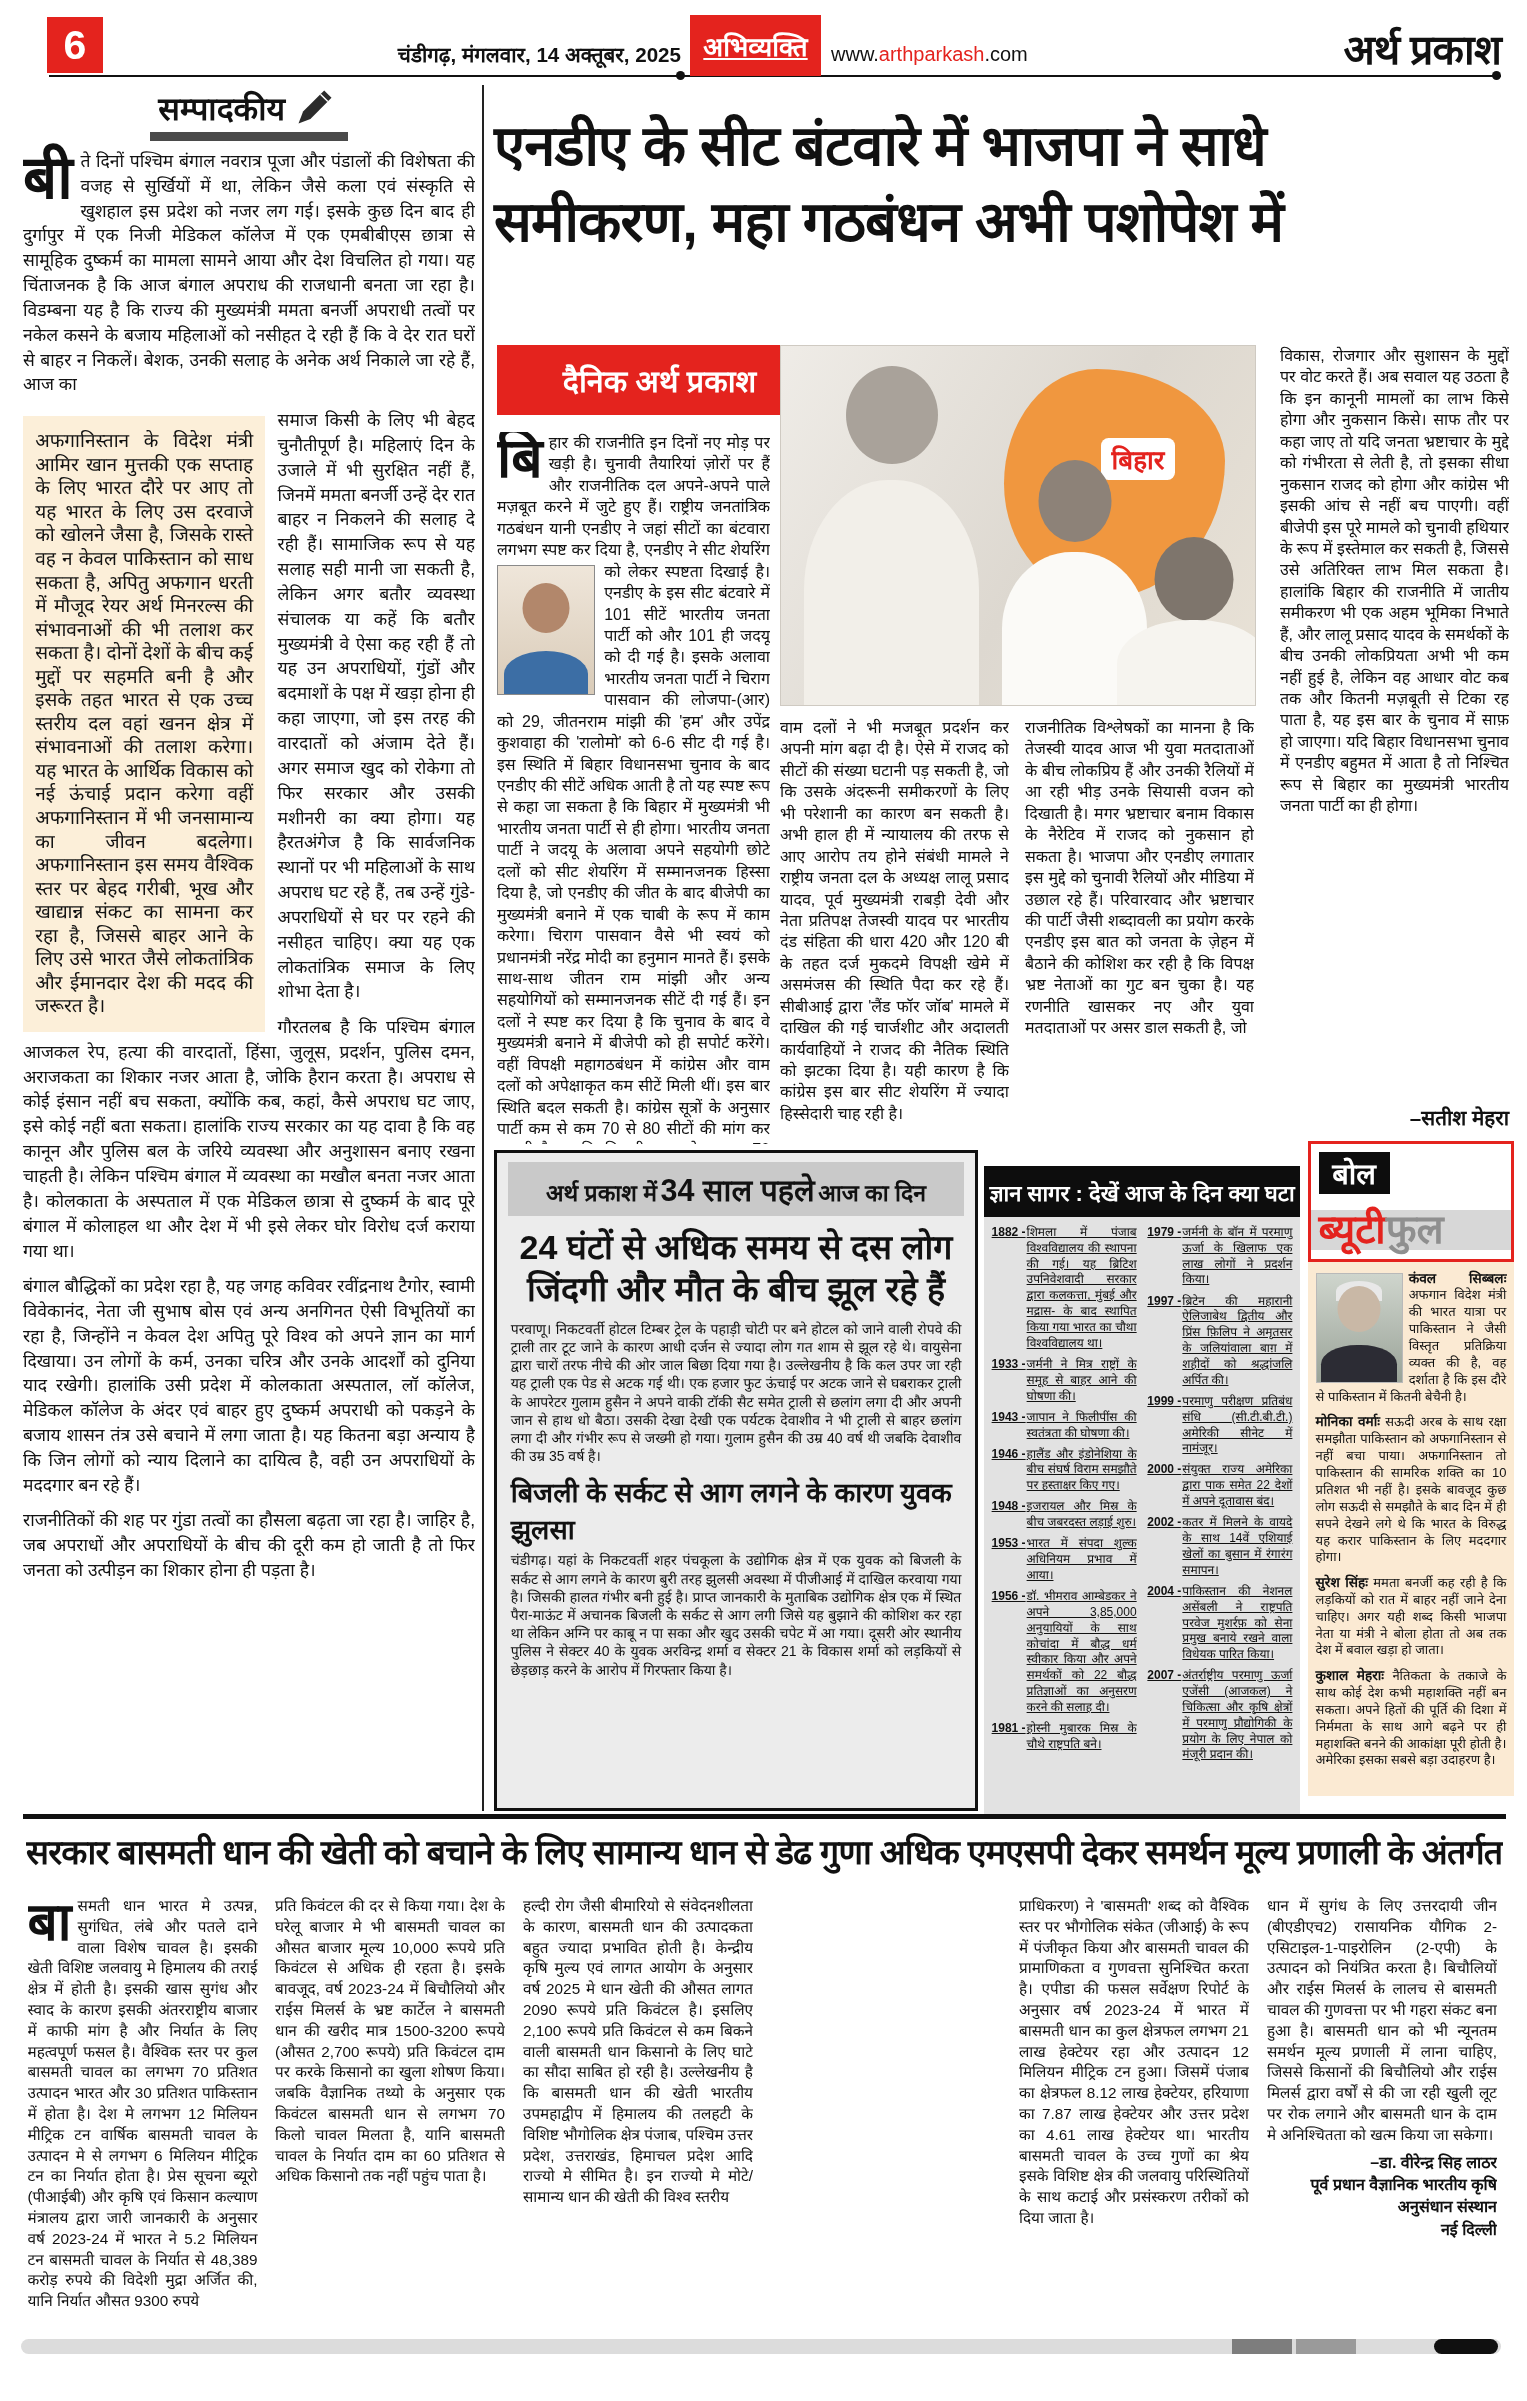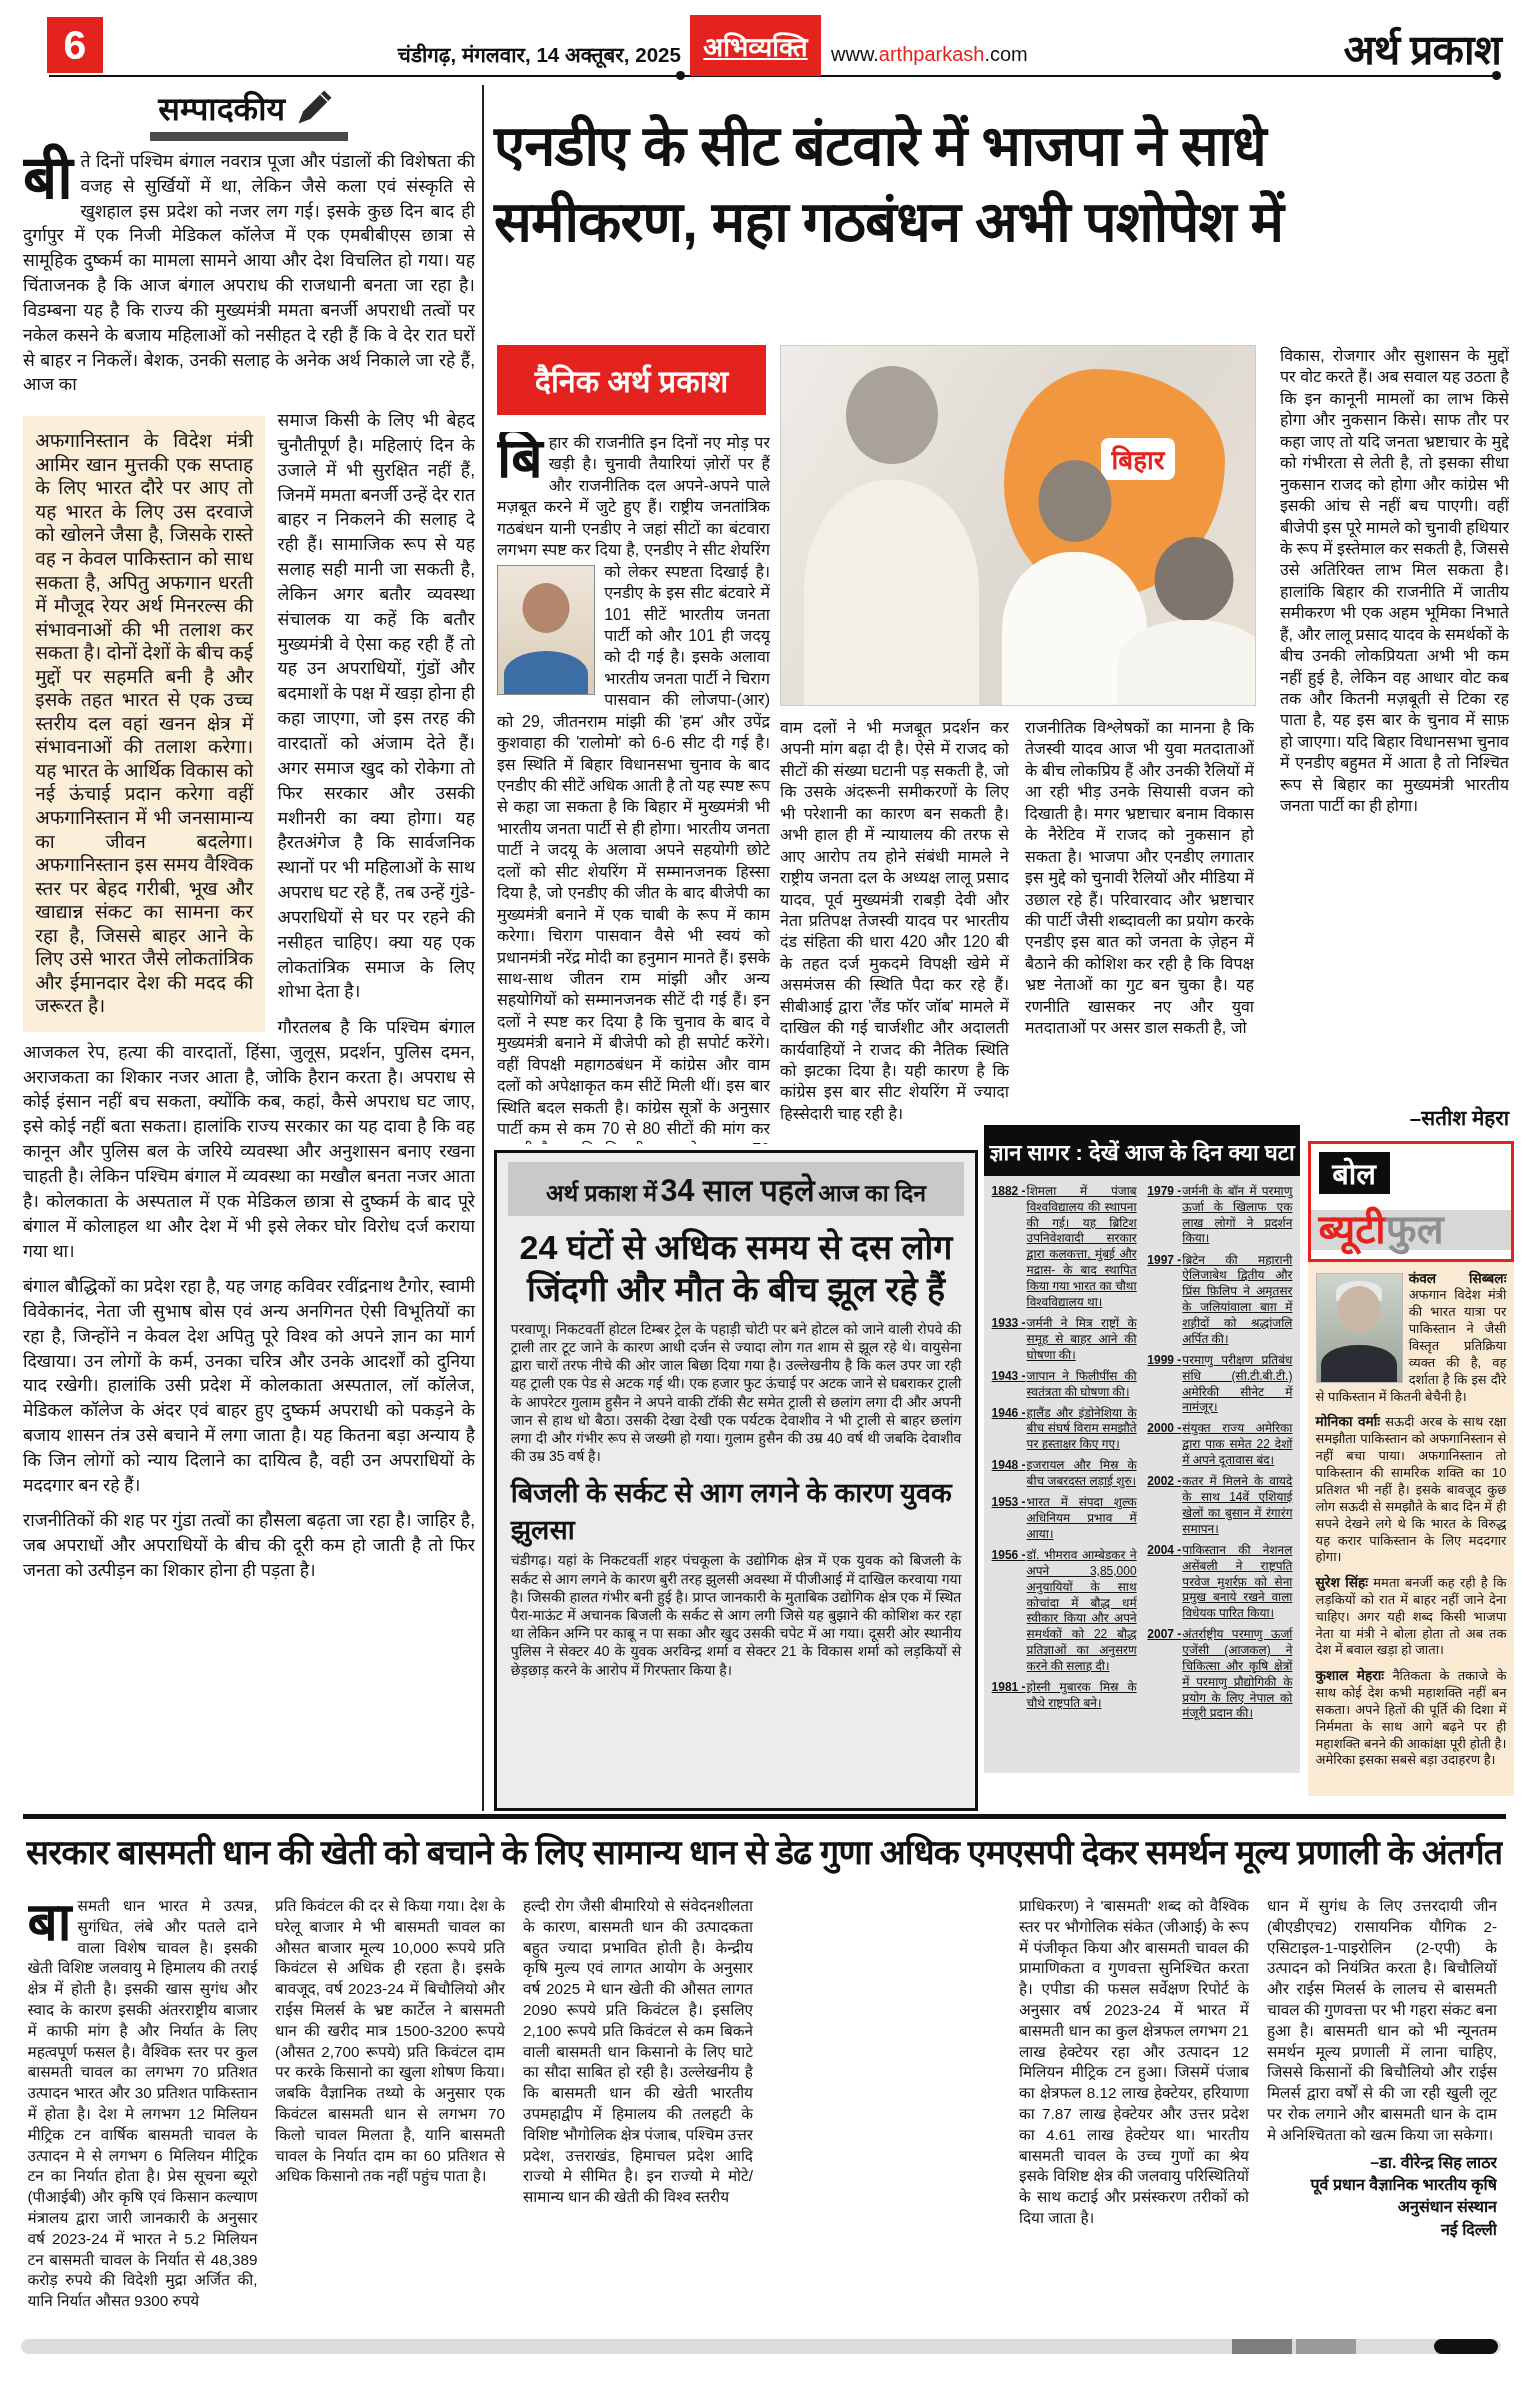--- a/index.html
+++ b/index.html
@@ -28,21 +28,21 @@
   .ed-body{font-size:17.5px;line-height:1.42;}
   .dropcap{float:left;font-size:60px;line-height:0.82;font-weight:800;padding:4.6px 7.6px 0 0;}
   .ed-inset{float:left;width:218px;background:#fcefd9;padding:13.7px 12.2px;margin:7.6px 12.2px 7.6px 0;
             font-size:19px;line-height:1.24;}
   .ed p{margin:0 0 10.7px 0;}
   .vline{left:482px;top:85px;width:1.5px;height:1726px;background:#222;}
   
   .mhead{left:494px;top:108px;width:1018px;font-size:56px;font-weight:800;line-height:1.35;letter-spacing:-0.8px;}
   .mhead span{display:block;}
   .kicker{left:497px;top:345px;width:269px;height:70px;background:#e4231e;color:#fff;
-          display:flex;align-items:center;justify-content:center;font-size:30.5px;font-weight:800;}
+          display:flex;align-items:center;justify-content:center;font-size:30.5px;font-weight:800;padding-left:28px;}
   .mcol{font-size:16px;line-height:1.34;overflow:hidden;}
   .col1{left:497px;top:432px;width:273px;height:712px;}
   .col2{left:780px;top:717px;width:229px;height:426px;}
   .col3{left:1025px;top:717px;width:229px;height:426px;}
   .col4{left:1280px;top:345px;width:229px;height:754px;}
   .mdrop{float:left;font-size:55px;line-height:0.85;font-weight:800;padding:3.1px 6.1px 0 0;}
   .auth-photo{float:left;width:96px;height:128px;border:1.5px solid #8a8a8a;background:linear-gradient(#efe6da,#d9cbb8);
               margin:4.6px 9.2px 3.1px 0;position:relative;overflow:hidden;}
   .auth-photo .h{position:absolute;left:50%;top:17px;transform:translateX(-50%);width:47px;height:50px;border-radius:50%;background:#b2876b;}
   .auth-photo .b{position:absolute;left:6.1px;right:6.1px;bottom:-3.1px;height:46px;border-radius:50% 50% 0 0;background:#3c6ea5;}
@@ -59,21 +59,21 @@
   .sil .b{position:absolute;left:0;right:0;bottom:0;border-radius:48% 48% 0 0;}
   
   .yrs{left:494px;top:1150px;width:478px;height:655px;border:3.1px solid #111;background:#ececec;overflow:hidden;}
   .yrs-band{margin:9.2px 10.7px 0 10.7px;background:#c9c9c9;text-align:center;padding:6.1px 0;}
   .yrs-band .t1,.yrs-band .t3{font-size:23px;font-weight:700;}
   .yrs-band .t2{font-size:30.5px;font-weight:800;}
   .yrs-headline{font-size:34px;font-weight:800;text-align:center;line-height:1.25;margin:9.2px 13.7px;}
   .yrs-story{font-size:14px;line-height:1.3;margin:0 13.7px 7.6px 13.7px;}
   .yrs-sub{font-size:27px;font-weight:800;margin:4.6px 13.7px;}
   
-  .gyan{left:984px;top:1125px;width:316px;height:664px;overflow:hidden;}
+  .gyan{left:984px;top:1166px;width:316px;height:664px;overflow:hidden;}
   .gyan-head{background:#0d0d0d;color:#fff;font-size:22px;font-weight:800;text-align:center;padding:10.7px 3.1px;}
   .gyan-body{background:#e2e2e2;padding:7.6px 7.6px;column-count:2;column-gap:10.7px;height:597px;box-sizing:border-box;}
   .gentry{display:flex;font-size:12px;line-height:1.32;margin-bottom:5.3px;break-inside:avoid;text-decoration:underline;}
   .gentry .yr{flex:0 0 35px;font-weight:700;}
   .gentry .tx{flex:1;text-align:justify;}
   
   .bol{left:1308px;top:1141px;width:206px;height:664px;overflow:hidden;}
   .bol-logo{position:relative;height:121px;border:3.1px solid #e4231e;background:#fff;box-sizing:border-box;}
   .bol-logo .chip{position:absolute;left:7.6px;top:7.6px;background:#0d0d0d;color:#fff;
                   font-size:29px;font-weight:800;padding:1.5px 13.7px;}

